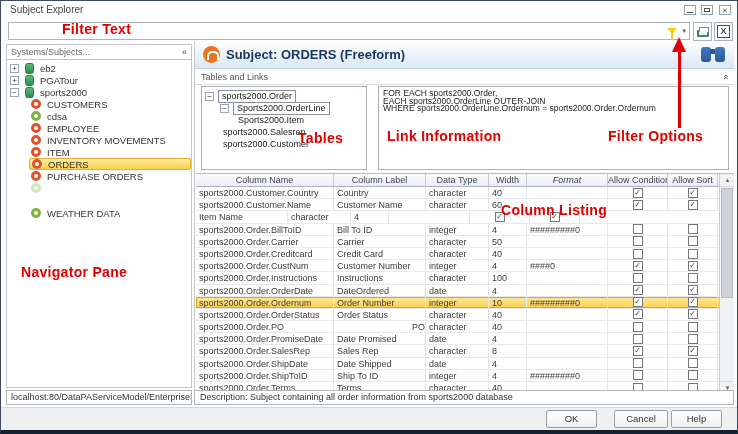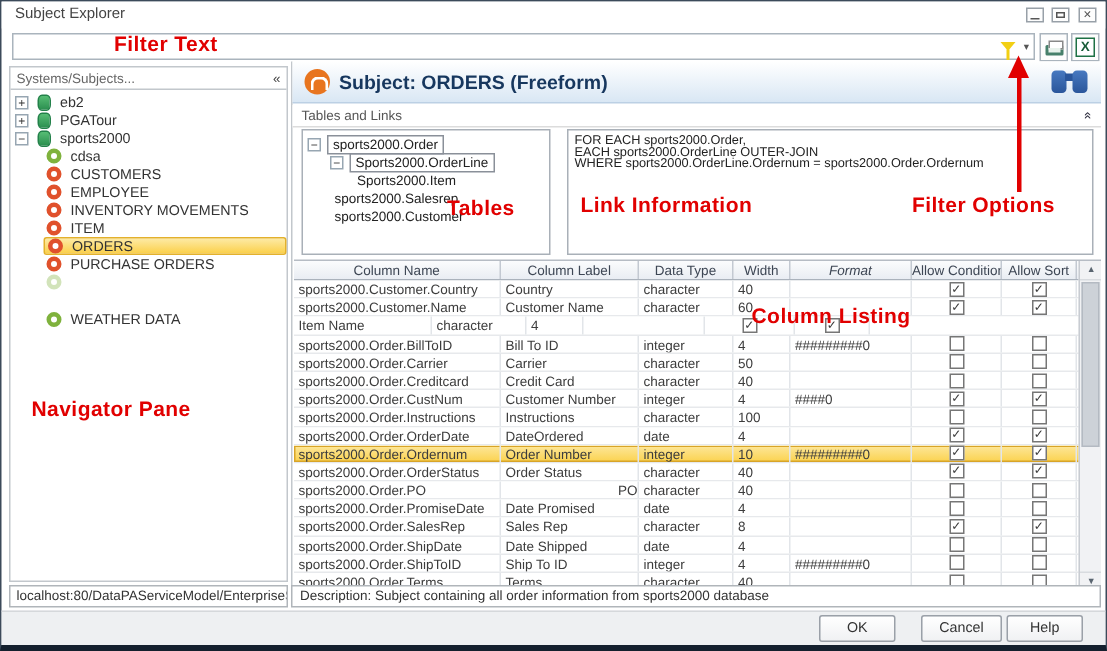--- a/index.html
+++ b/index.html
@@ -106,21 +106,21 @@
     font-size:9px; line-height:13px; color:#333; padding-left:4px; overflow:hidden; white-space:nowrap; }
   .status-right { position:absolute; left:193px; top:389px; width:540px; height:15px; background:#fff; border:1px solid #b0b5ba;
     font-size:9px; line-height:13px; color:#333; padding-left:5px; overflow:hidden; white-space:nowrap; }
   .footer { position:absolute; left:0; right:0; top:406px; height:24px; background:#eef0f2; border-top:1px solid #d5d8db; }
   .f-btn { position:absolute; top:409px; height:18px; background:linear-gradient(#ffffff,#f0f1f3); border:1px solid #9aa0a8;
     border-radius:2px; font-size:9.5px; color:#333; text-align:center; line-height:16px; }
   .btn-ok { left:545px; width:51px; } .btn-cancel { left:613px; width:54px; } .btn-help { left:670px; width:51px; }
 
   
   .ann { position:absolute; color:#e10000; font-weight:bold; font-size:14px; letter-spacing:.3px; white-space:nowrap; }
-  .ann-filter-text { left:75px; top:20px; }
+  .ann-filter-text { left:61px; top:20px; }
   .ann-tables { left:297px; top:129px; }
   .ann-link-info { left:386px; top:127px; }
   .ann-filter-options { left:607px; top:127px; }
   .ann-navigator { left:20px; top:263px; }
   .ann-column-listing { left:500px; top:201px; }
   .arrow-line { position:absolute; left:677px; top:50px; width:3px; height:77px; background:#e10000; }
   .arrow-head { position:absolute; left:671px; top:36px; width:0; height:0;
     border-left:7px solid transparent; border-right:7px solid transparent; border-bottom:15px solid #e10000; }
 </style>
 </head>
@@ -168,28 +168,28 @@
         </div>
         <div class="tree-row" style="padding-left: 3px;">
           <span class="expander">−</span>
           <span class="row-inner">
             <span class="ic ic-db"></span>
             <span class="tree-label">sports2000</span>
           </span>
         </div>
         <div class="tree-row" style="padding-left: 22px;">
           <span class="row-inner">
+            <span class="ic ic-dot dot-orange"></span>
+            <span class="tree-label">CUSTOMERS</span>
+          </span>
+        </div>
+        <div class="tree-row" style="padding-left: 22px;">
+          <span class="row-inner">
             <span class="ic ic-dot dot-green"></span>
             <span class="tree-label">cdsa</span>
-          </span>
-        </div>
-        <div class="tree-row" style="padding-left: 22px;">
-          <span class="row-inner">
-            <span class="ic ic-dot dot-orange"></span>
-            <span class="tree-label">CUSTOMERS</span>
           </span>
         </div>
         <div class="tree-row" style="padding-left: 22px;">
           <span class="row-inner">
             <span class="ic ic-dot dot-orange"></span>
             <span class="tree-label">EMPLOYEE</span>
           </span>
         </div>
         <div class="tree-row" style="padding-left: 22px;">
           <span class="row-inner">

